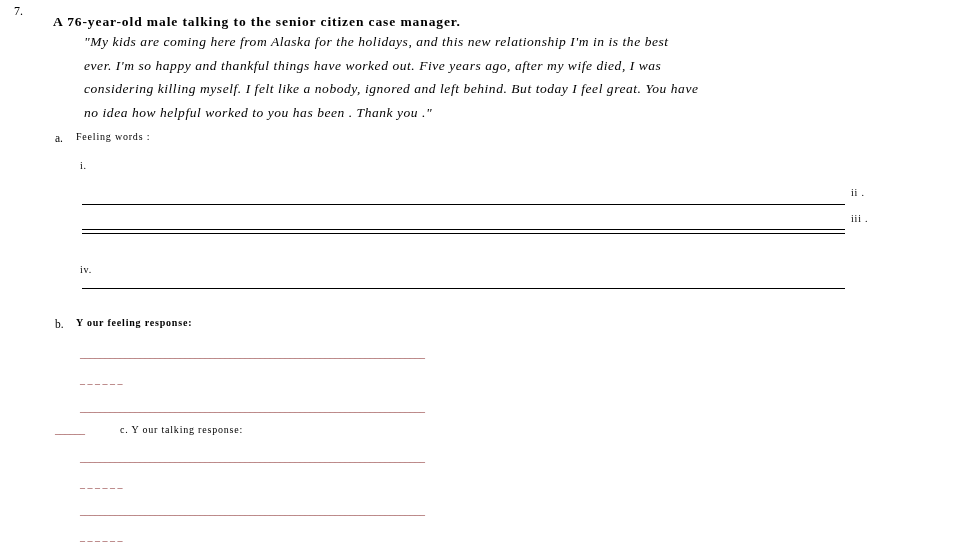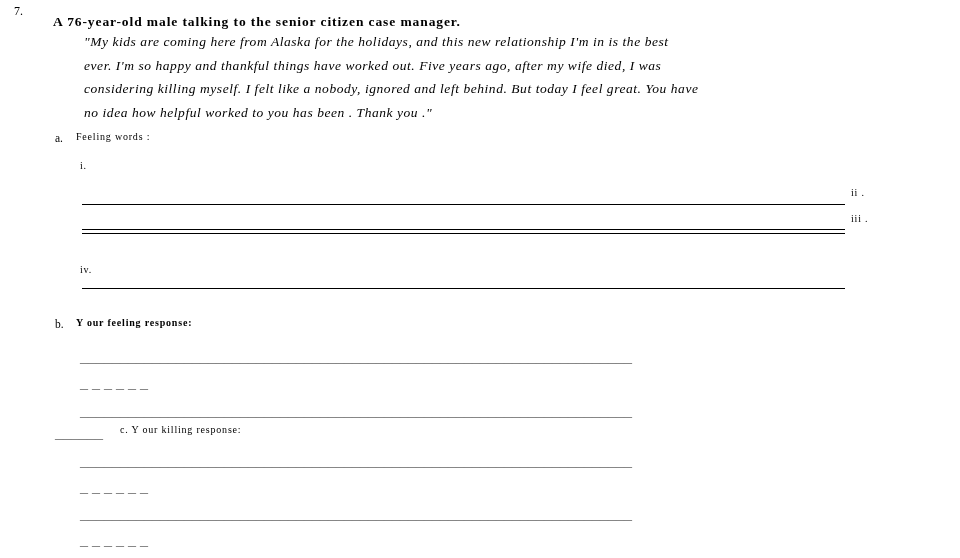--- a/index.html
+++ b/index.html
@@ -69,25 +69,25 @@
     font-family: "Liberation Serif", serif;
     white-space: nowrap;
   }
   .rule {
     position: absolute;
     border-bottom: 1px solid #000;
     height: 0;
   }
   .dashline {
     position: absolute;
-    font-size: 16px;
+    font-size: 10px;
     font-family: "Liberation Serif", serif;
     letter-spacing: 0px;
     white-space: nowrap;
-    color: #737373;
+    color: #7f1d1d;
   }
 </style>
 </head>
 <body>
 
 <div class="page">
 
   <div class="q-number">7.</div>
 
   <div class="q-title">A 76-year-old male talking to the senior citizen case manager.</div>
@@ -118,20 +118,20 @@
 
   <div class="label-sm" style="left:55px; top:318px;">b.</div>
   <div class="label" style="left:76px; top:317px;font-weight:bold;">Y our feeling response:</div>
 
   <div class="dashline" style="left:80px; top:348px;">_____________________________________________________________________</div>
   <div class="dashline" style="left:80px; top:374px;">_ _ _ _ _ _</div>
   <div class="dashline" style="left:80px; top:402px;">_____________________________________________________________________</div>
 
   <div class="dashline" style="left:55px; top:424px;text-align:right;">______</div>
 
-  <div class="label" style="left:120px; top:424px;">c. Y our killing response:</div>
+  <div class="label" style="left:120px; top:424px;">c. Y our talking response:</div>
 
   <div class="dashline" style="left:80px; top:452px;">_____________________________________________________________________</div>
   <div class="dashline" style="left:80px; top:478px;">_ _ _ _ _ _</div>
   <div class="dashline" style="left:80px; top:505px;">_____________________________________________________________________</div>
   <div class="dashline" style="left:80px; top:531px;">_ _ _ _ _ _</div>
 
 </div>
 
 </body></html>

